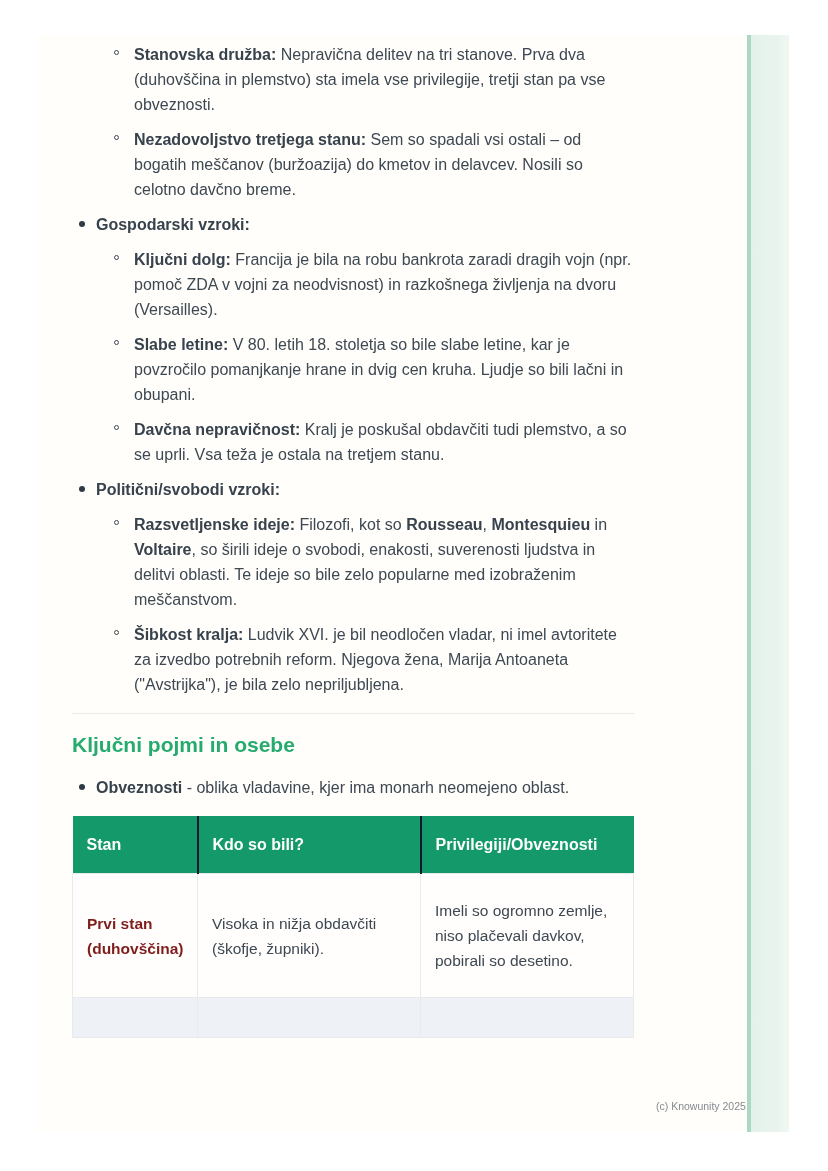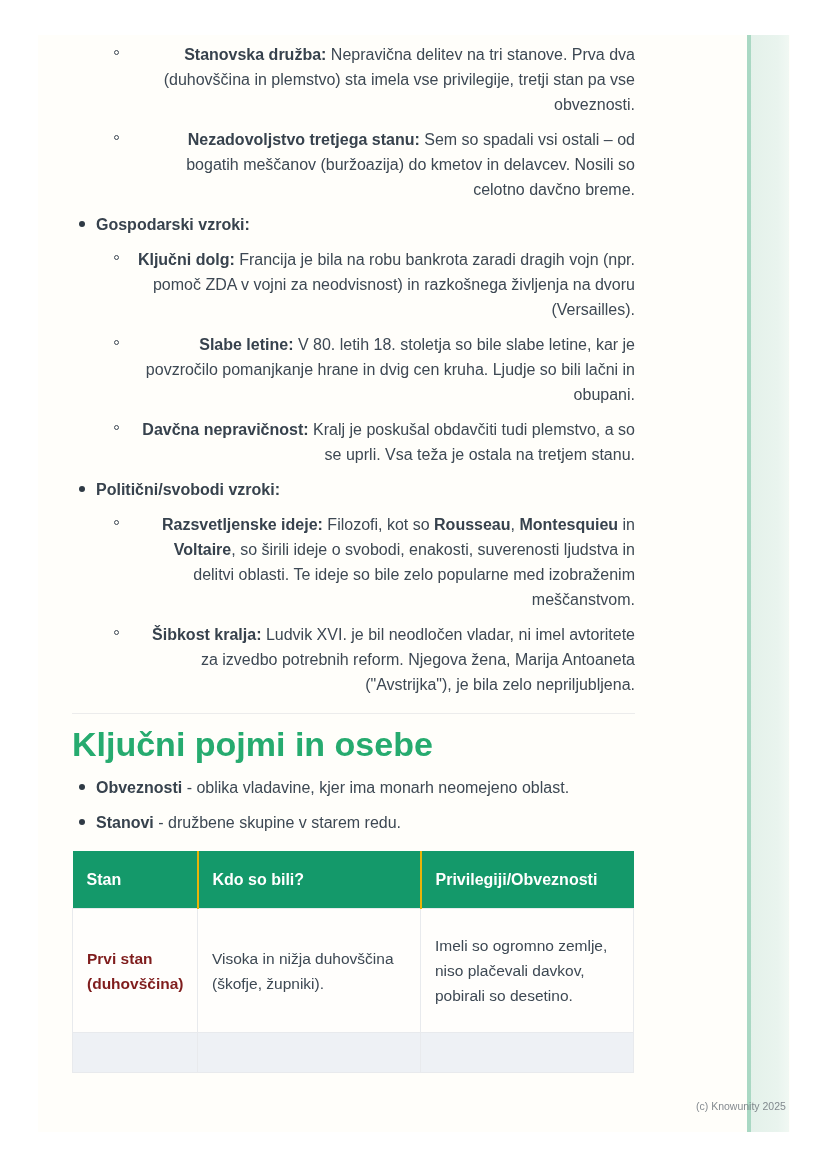--- a/index.html
+++ b/index.html
@@ -46,77 +46,76 @@
     position: absolute;
     left: 7px; top: 9px;
     width: 6px; height: 6px;
     border-radius: 50%;
     background: #2f3a45;
   }
   .li2 {
     position: relative;
     padding-left: 62px;
     margin-bottom: 10px;
-    text-align: right;
   }
   .li2 > .marker {
     position: absolute;
     left: 42px; top: 8px;
     width: 5px; height: 5px;
     border-radius: 50%;
     border: 1.5px solid #3d4853;
     background: transparent;
   }
   .b { font-weight: 700; color: #37424d; }
   .divider {
     border: none;
     border-top: 1px solid #ececec;
     margin: 16px 0 14px 0;
     width: 563px;
   }
   h2.section-title {
-    font-size: 34px;
+    font-size: 21px;
     line-height: 33px;
     font-weight: 700;
     color: #26ab6f;
     margin: 0 0 14px 0;
   }
   table.stan-table {
     border-collapse: collapse;
     margin-top: 16px;
     table-layout: fixed;
     width: 561px;
     font-size: 15.5px;
   }
   .stan-table th {
     background: #14996a;
     color: #ffffff;
     font-weight: 700;
     text-align: left;
     padding: 16px 14px;
-    border-right: 2px solid #eab308;
+    border-right: 2px solid #0f172a;
     font-size: 16px;
   }
   .stan-table th:last-child { border-right: none; }
   .stan-table td {
     border: 1px solid #e8eaed;
     background: #fffefc;
     padding: 24px 14px;
     vertical-align: middle;
     line-height: 25px;
   }
   .stan-table td.c1 { font-weight: 700; color: #7f1d1d; }
   .stan-table tr.stub td {
     height: 40px;
     padding: 0;
     background: #eef1f5;
   }
   .watermark {
     position: absolute;
-    left: 658px;
+    left: 618px;
     top: 1065px;
     z-index: 5;
     font-size: 10.5px;
     color: rgba(110, 118, 124, 0.85);
     white-space: nowrap;
   }
 </style>
 </head>
 <body>
 
@@ -177,44 +176,40 @@
     </ul>
 
     <hr class="divider">
 
     <h2 class="section-title">Ključni pojmi in osebe</h2>
 
     <ul>
       <li class="li1">
         <span class="marker"></span>
         <span class="b">Obveznosti</span><span> - oblika vladavine, kjer ima monarh neomejeno oblast.</span>
-      </li>
-      <li class="li1">
-        <span class="marker"></span>
-        <span class="b">Stanovi</span><span> - družbene skupine v starem redu.</span>
       </li>
     </ul>
 
     <table class="stan-table">
       <colgroup>
         <col style="width:125px">
         <col style="width:223px">
         <col style="width:213px">
       </colgroup>
       <thead>
         <tr>
           <th>Stan</th>
           <th>Kdo so bili?</th>
           <th>Privilegiji/Obveznosti</th>
         </tr>
       </thead>
       <tbody>
         <tr>
           <td class="c1">Prvi stan (duhovščina)</td>
-          <td>Visoka in nižja duhovščina (škofje, župniki).</td>
+          <td>Visoka in nižja obdavčiti (škofje, župniki).</td>
           <td>Imeli so ogromno zemlje, niso plačevali davkov, pobirali so desetino.</td>
         </tr>
         <tr class="stub">
           <td></td>
           <td></td>
           <td></td>
         </tr>
       </tbody>
     </table>
   </div>

